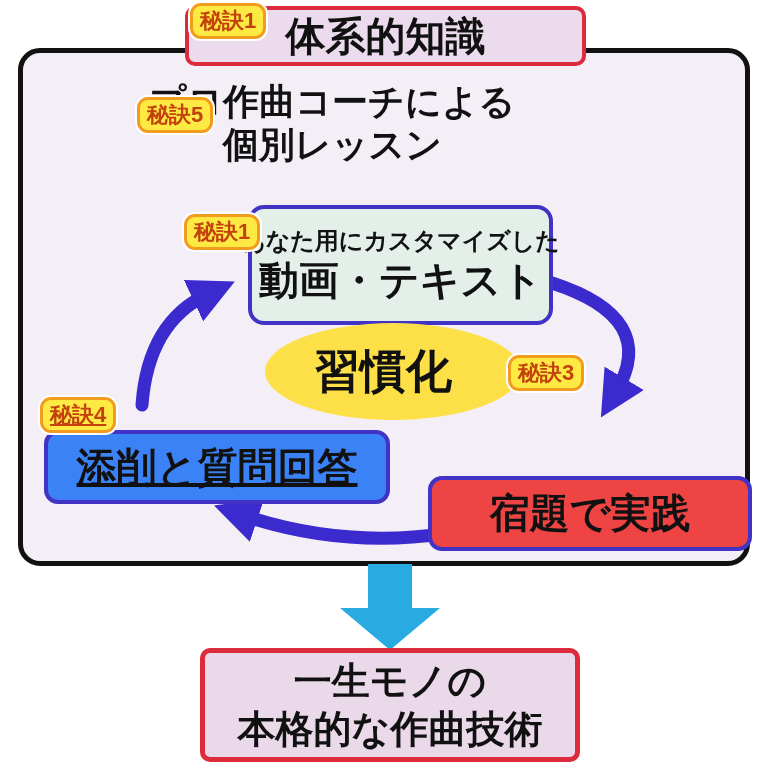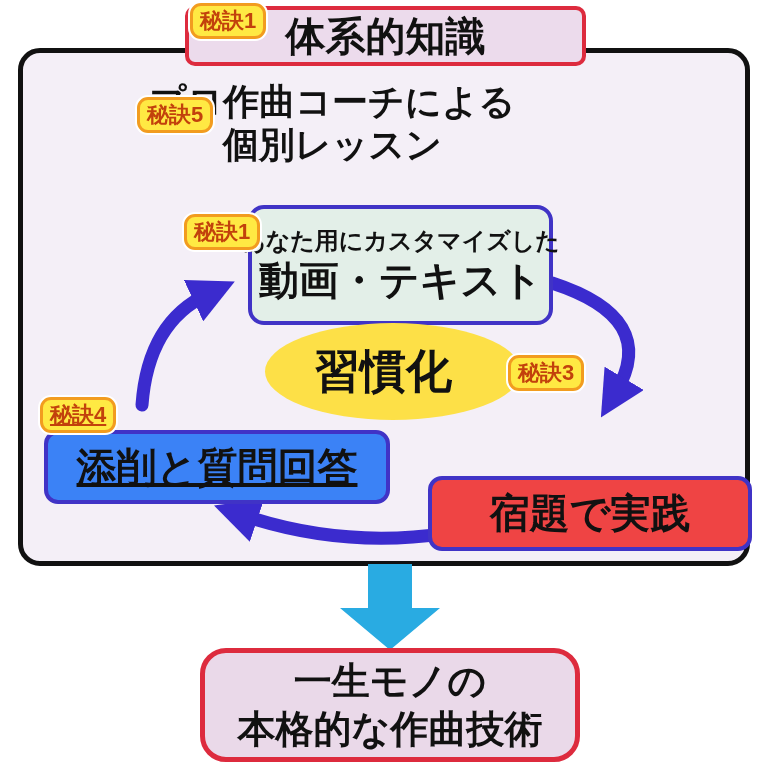--- a/index.html
+++ b/index.html
@@ -48,21 +48,21 @@
               font-size:40px;font-weight:bold;white-space:nowrap;text-decoration:underline;}
   .badge-4{left:40px;top:397px;text-decoration:underline;}
 
   .homework-box{position:absolute;left:428px;top:428px;width:316px;height:67px;z-index:3;
                 background:#ef4444;border:4px solid #4033c6;border-radius:14px;
                 display:flex;align-items:center;justify-content:center;
                 font-size:40px;font-weight:bold;white-space:nowrap;margin-top:48px;}
   .badge-2{left:662px;top:394px;}
 
   .result-box{position:absolute;left:200px;top:648px;width:380px;height:114px;z-index:3;
-              background:#ead9e9;border:5px solid #dd2b3e;border-radius:26px;
+              background:#ead9e9;border:5px solid #dd2b3e;border-radius:10px;
               box-sizing:border-box;display:flex;flex-direction:column;
               align-items:center;justify-content:center;
               font-size:38px;font-weight:bold;line-height:48px;text-align:center;}
 </style>
 </head>
 <body>
 
 <div class="stage">
 
   <div class="panel"></div>

